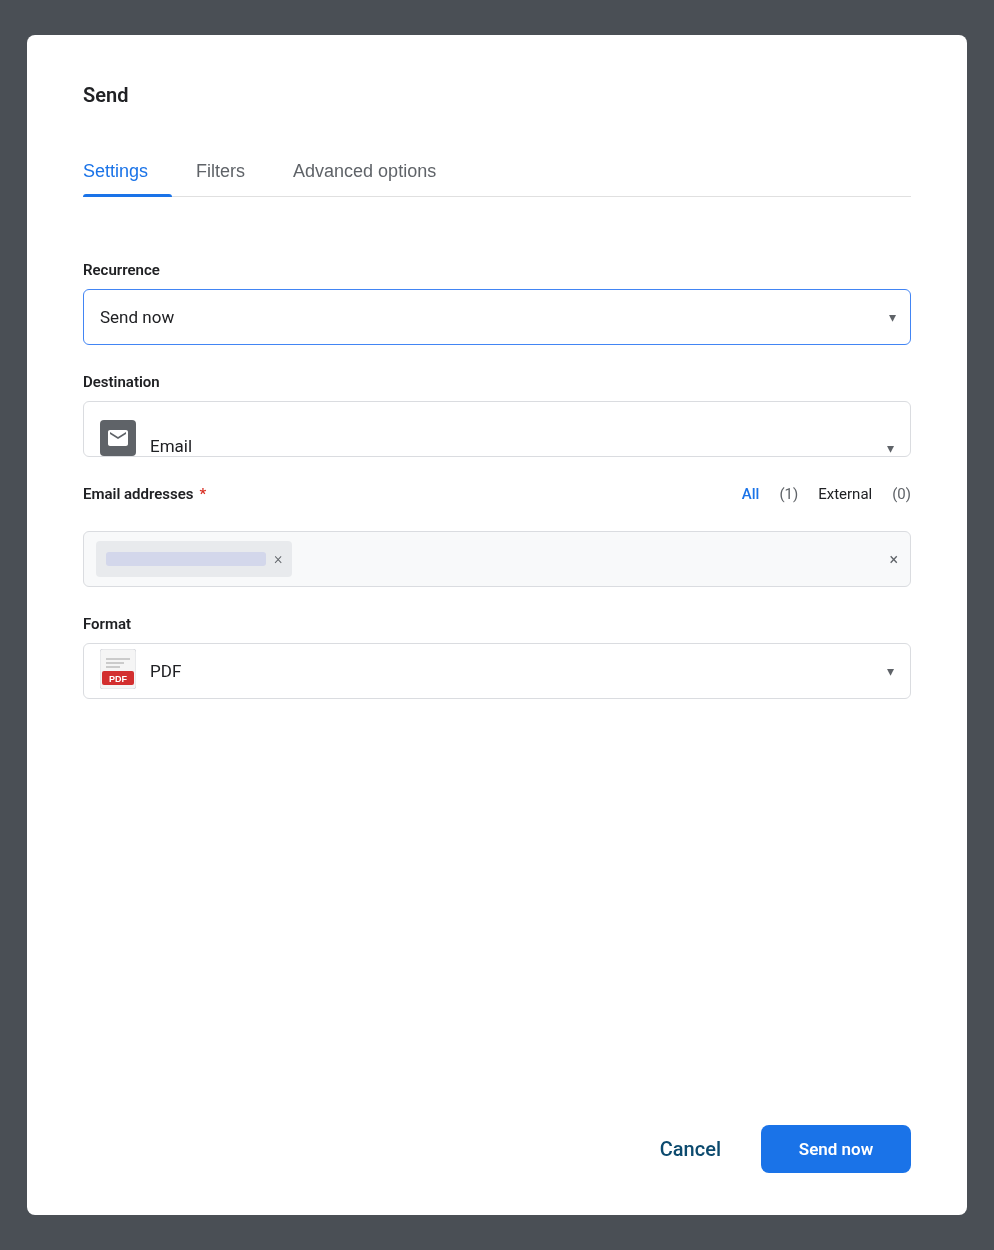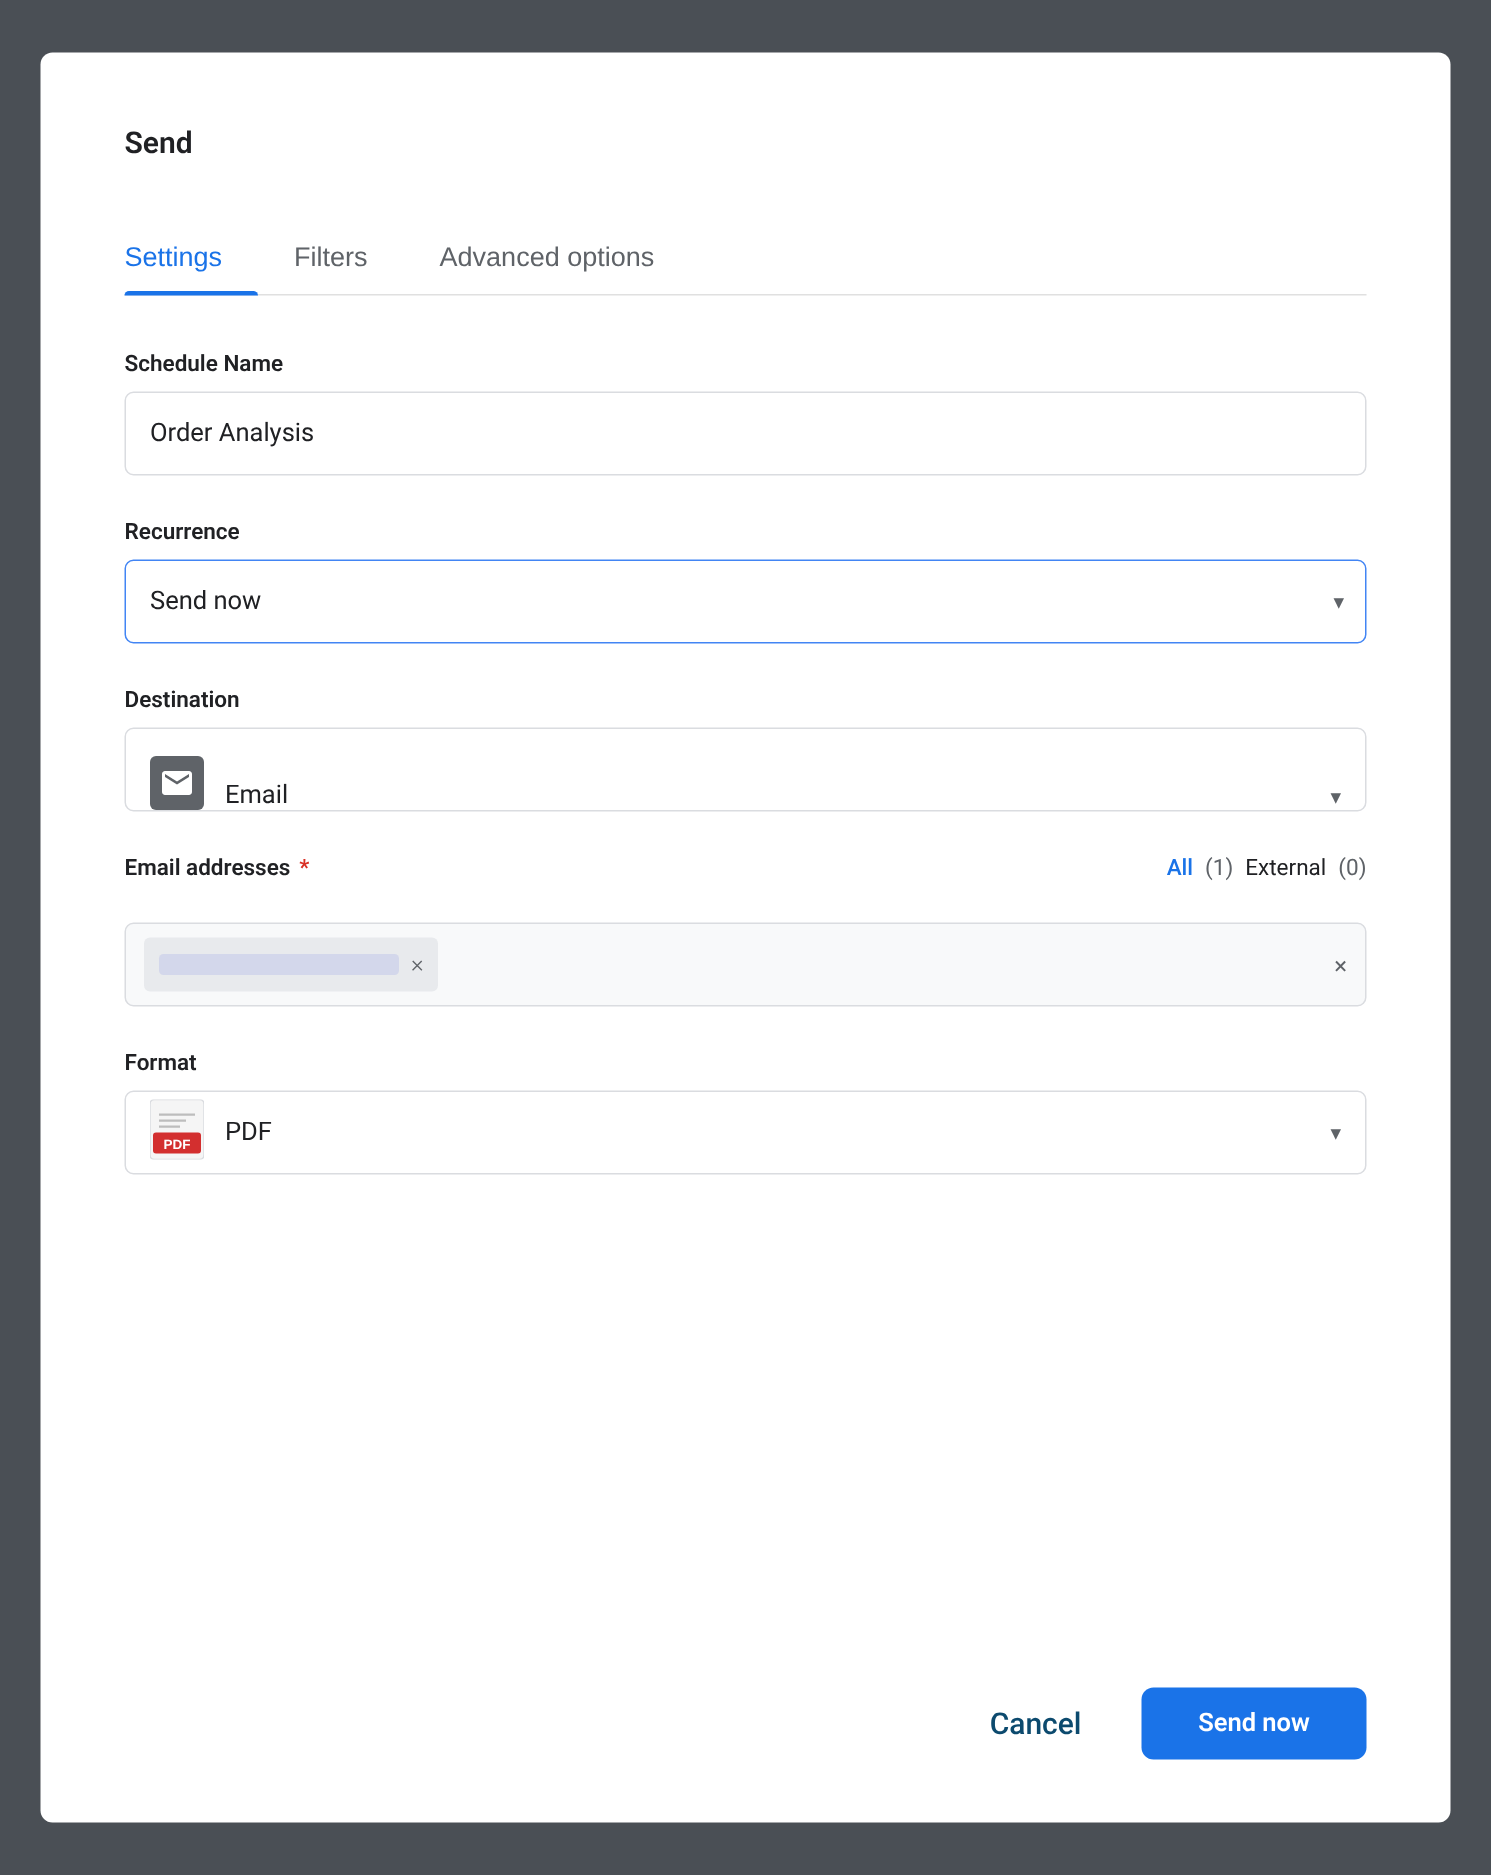--- a/index.html
+++ b/index.html
@@ -155,21 +155,21 @@
       gap: 6px;
     }
 
     .email-section-label .required {
       color: #d93025;
     }
 
     .email-filter-buttons {
       display: flex;
       align-items: center;
-      gap: 8px;
+      gap: 20px;
       font-size: 15px;
     }
 
     .email-filter-all {
       color: #1a73e8;
       font-weight: 500;
       cursor: pointer;
     }
 
     .email-filter-count {
@@ -333,22 +333,20 @@
 
   <h1 class="dialog-title">Send</h1>
 
   <div class="tabs">
     <button class="tab active">Settings</button>
     <button class="tab">Filters</button>
     <button class="tab">Advanced options</button>
   </div>
 
   <div class="form-section">
-    <label class="form-label">Schedule Name</label>
-    <input type="text" class="text-input" value="Order Analysis" style="">
   </div>
 
   <div class="form-section">
     <label class="form-label">Recurrence</label>
     <div class="recurrence-select">
       <span>Send now</span>
       <span class="recurrence-chevron">▾</span>
     </div>
   </div>
 

